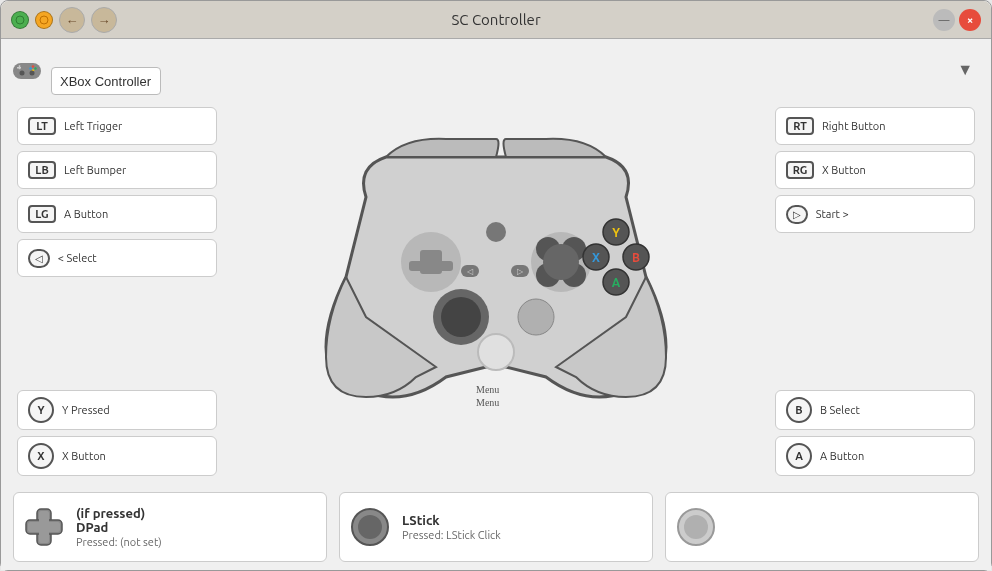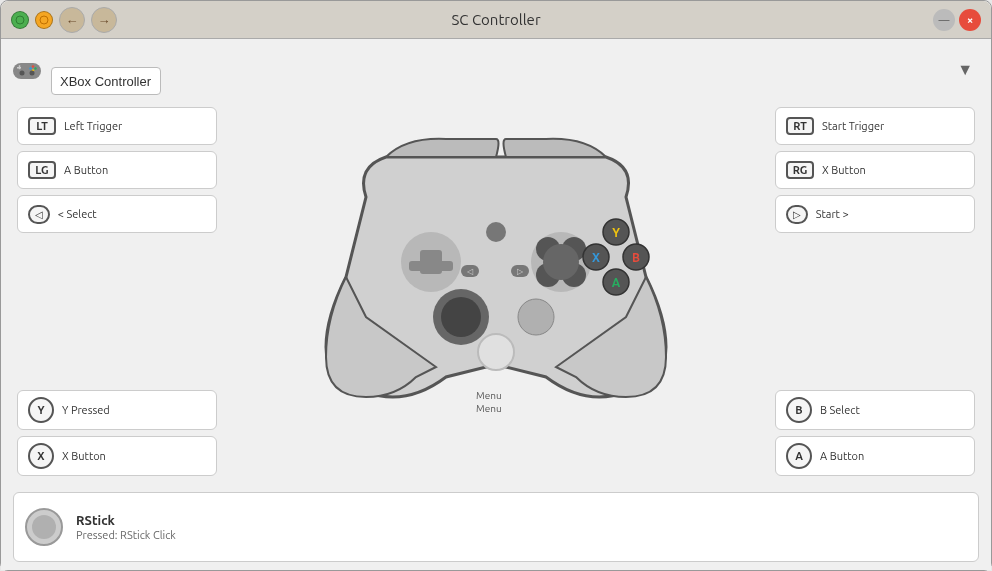--- a/index.html
+++ b/index.html
@@ -300,20 +300,24 @@
 
   <div class="main-content">
 
     <div class="left-panel">
 
       <div class="btn-item">
         <div class="btn-badge">LT</div>
         <span class="btn-label">Left Trigger</span>
       </div>
 
+      <div class="btn-item">
+        <div class="btn-badge">LB</div>
+        <span class="btn-label">Left Bumper</span>
+      </div>
 
       <div class="btn-item">
         <div class="btn-badge">LG</div>
         <span class="btn-label">A Button</span>
       </div>
 
       <div class="btn-item">
         <div class="btn-badge-select">
           <span>◁</span>
         </div>
@@ -385,32 +389,32 @@
 
             <circle cx="155" cy="200" r="28" fill="#666"></circle>
             <circle cx="155" cy="200" r="20" fill="#444"></circle>
 
             <circle cx="230" cy="200" r="18" fill="#b0b0b0" stroke="#888" stroke-width="1"></circle>
 
             <circle cx="190" cy="235" r="18" fill="#e0e0e0" stroke="#bbb" stroke-width="2"></circle>
           </g>
         </svg>
         
-        <div style="position:absolute;bottom:22px;left:50%;transform:translateX(-20px);display:flex;flex-direction:column;align-items:center;">
+        <div style="position:absolute;bottom:28px;left:50%;transform:translateX(-20px);display:flex;flex-direction:column;align-items:center;font-family:Liberation Serif, serif;">
           <div style="font-size:10px;color:#555;line-height:1.3;">Menu</div>
           <div style="font-size:10px;color:#555;line-height:1.3;">Menu</div>
         </div>
       </div>
     </div>
 
     <div class="right-panel">
 
       <div class="btn-item">
         <div class="btn-badge">RT</div>
-        <span class="btn-label">Start Trigger</span>
+        <span class="btn-label">Right Button</span>
       </div>
 
 
       <div class="btn-item">
         <div class="btn-badge">RG</div>
         <span class="btn-label">X Button</span>
       </div>
 
       <div class="btn-item">
         <div class="btn-badge-select">
@@ -428,29 +432,53 @@
 
       <div class="btn-item">
         <div class="btn-badge-circle">A</div>
         <span class="btn-label">A Button</span>
       </div>
     </div>
   </div>
 
   <div class="bottom-row">
 
-
+    <div class="bottom-card">
+      <div class="bottom-card-icon">
+        <svg width="40" height="40" viewBox="0 0 40 40">
+          <rect x="13" y="2" width="14" height="36" rx="4" fill="#888" stroke="#555" stroke-width="1.5"></rect>
+          <rect x="2" y="13" width="36" height="14" rx="4" fill="#888" stroke="#555" stroke-width="1.5"></rect>
+          <rect x="15" y="4" width="10" height="32" rx="2" fill="#999"></rect>
+          <rect x="4" y="15" width="32" height="10" rx="2" fill="#999"></rect>
+        </svg>
+      </div>
+      <div class="bottom-card-text">
+        <div class="bottom-card-title">
+          <span style="white-space:pre-line;">(if pressed)<br>DPad</span>
+        </div>
+        <div class="bottom-card-sub">Pressed: (not set)</div>
+      </div>
+    </div>
+
+    <div class="bottom-card">
+      <div class="bottom-card-icon">
+        <svg width="40" height="40" viewBox="0 0 40 40">
+          <circle cx="20" cy="20" r="18" fill="#888" stroke="#555" stroke-width="2"></circle>
+          <circle cx="20" cy="20" r="12" fill="#666"></circle>
+        </svg>
+      </div>
+      <div class="bottom-card-text">
+        <div class="bottom-card-title">LStick</div>
+        <div class="bottom-card-sub">Pressed: LStick Click</div>
+      </div>
+    </div>
 
 
     <div class="bottom-card">
       <div class="bottom-card-icon">
         <svg width="40" height="40" viewBox="0 0 40 40">
           <circle cx="20" cy="20" r="18" fill="#ccc" stroke="#999" stroke-width="2"></circle>
           <circle cx="20" cy="20" r="12" fill="#b0b0b0"></circle>
         </svg>
       </div>
-      <div class="bottom-card-text">
-        <div class="bottom-card-title">RStick</div>
-        <div class="bottom-card-sub">Pressed: RStick Click</div>
-      </div>
     </div>
   </div>
 </div>
 
 </body></html>

